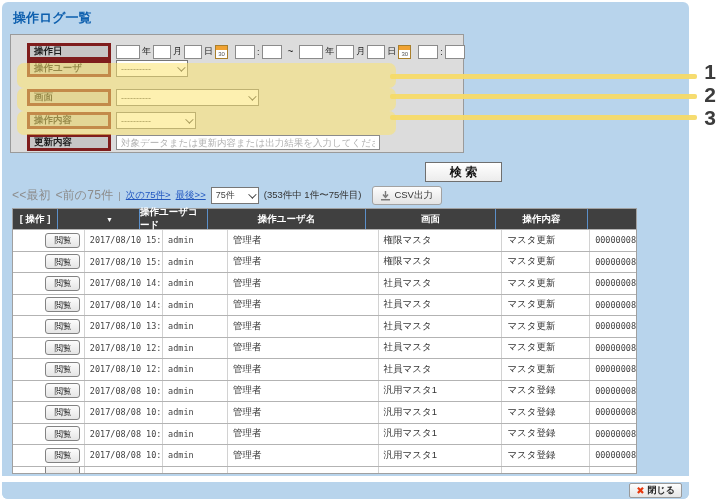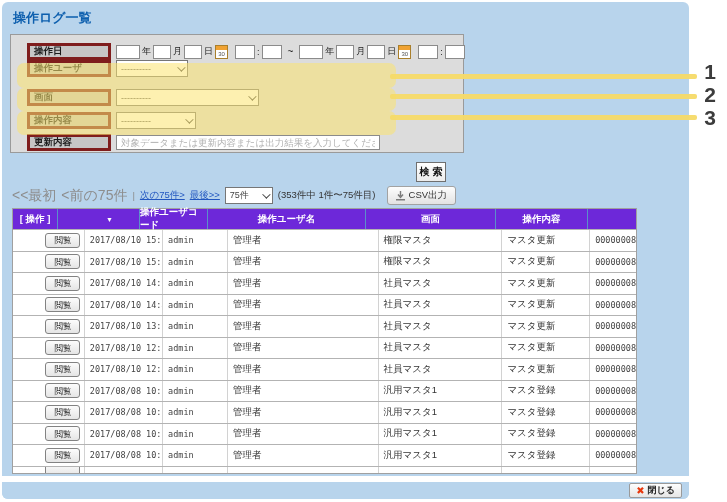--- a/index.html
+++ b/index.html
@@ -36,48 +36,48 @@
   .fake-select { height:17px; background:#fff; border:1px solid #767676; display:flex;
                  align-items:center; justify-content:space-between; padding:0 4px; cursor:pointer; }
   .fake-select .sel-text { font-size:9px; color:#444; }
   .chev { width:6px; height:6px; border-right:1.4px solid #444; border-bottom:1.4px solid #444;
           transform:rotate(45deg) translateY(-2px); flex:none; margin-left:6px; }
 
   .content-input { width:264px; height:15px; border:1px solid #8b8b8b; background:#fff;
                    font-size:9.5px; padding:0 4px; color:#333; }
   .content-input::placeholder { color:#b2b2b2; }
 
-  .search-btn { position:absolute; left:405px; top:127px; width:30px; height:20px;
+  .search-btn { position:absolute; left:414px; top:127px; width:77px; height:20px;
                 background:linear-gradient(#ffffff,#ececec); border:1px solid #6f6f6f;
-                font-size:10px; font-weight:bold; color:#111; cursor:pointer;
+                font-size:12px; font-weight:bold; color:#111; cursor:pointer;
                 font-family:inherit; }
 
   
   .hl-band { position:absolute; left:15px; width:379px; background:rgba(252,228,112,0.55);
              border-radius:7px; pointer-events:none; z-index:5; }
   .hl-line { position:absolute; left:390px; width:307px; height:5px;
              background:rgba(246,218,104,0.95); border-radius:2px; pointer-events:none; z-index:5; }
   .callout-num { position:absolute; left:699px; width:22px; text-align:center;
                  font-size:21px; font-weight:bold; color:#3c3c3c; z-index:6; }
 
   
   .pager { position:absolute; left:10px; top:184px; height:19px; display:flex; align-items:center; gap:5px; }
-  .pager-muted { font-size:14px; color:#8d8d8d; }
+  .pager-muted { font-size:12px; color:#8d8d8d;font-family:Liberation Mono, monospace; }
   .pager-sep { font-size:9.5px; color:#8d8d8d; }
   .pager-link { font-size:9.5px; color:#2257c0; text-decoration:underline; cursor:pointer; }
   .per-page { width:48px; height:17px; }
   .count-info { font-size:9.5px; color:#333; }
   .csv-btn { margin-left:6px; height:19px; padding:0 8px; display:flex; align-items:center; gap:4px;
              background:linear-gradient(#fdfdfd,#e3e3e3); border:1px solid #a2a2a2; border-radius:3px;
              font-size:9.5px; color:#333; cursor:pointer; font-family:inherit; }
 
   
   .log-table { position:absolute; left:10px; top:206px; width:625px; border:1px solid #a0a0a0;
                background:#fff; }
-  .t-header { display:flex; height:20px; background:#6d28d9; }
+  .t-header { display:flex; height:20px; background:#404040; }
   .t-header .th { color:#fff; font-size:9.5px; font-weight:bold; display:flex; align-items:center;
                   justify-content:center; border-right:1px solid #5b8fc9; }
   .t-header .th:last-child { border-right:none; }
   .th .link-hdr { text-decoration:underline; cursor:pointer;margin-top:43px; }
   .sort-arrow { font-size:7px; margin-left:3px; }
 
   .t-row { display:flex; height:21.5px; background:#fff; border-top:1px solid #b3b3b3; }
   .t-row .td { font-size:9.5px; color:#333; display:flex; align-items:center;
                border-right:1px solid #d2d2d2; padding-left:5px; overflow:hidden; white-space:nowrap; }
   .t-row .td:last-child { border-right:none; }

